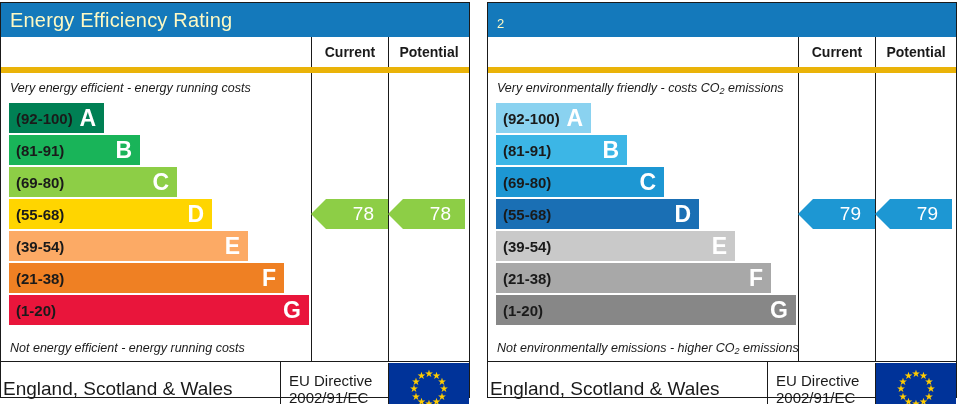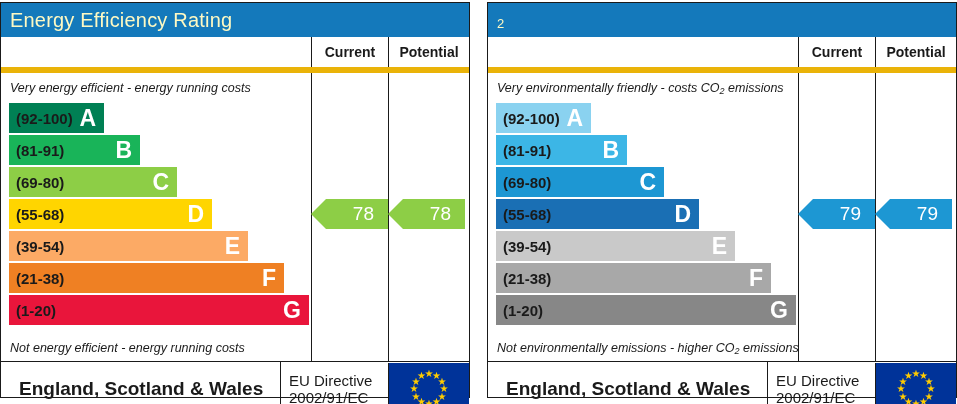--- a/index.html
+++ b/index.html
@@ -156,23 +156,23 @@
     position: relative;
     height: 55px;
     border-top: 1px solid #1a1a1a;
     box-sizing: border-box;
     display: flex;
     align-items: center;
   }
   .footer-country {
     flex: 1;
     font-size: 19px;
-    font-weight: bold;
-    color: #1a1a1a;
-    padding-left: 18px;
+    font-weight: normal;
+    color: #1a1a1a;
+    padding-left: 2px;
     white-space: nowrap;
   }
   .footer-directive {
     width: 108px;
     font-size: 15px;
     color: #1a1a1a;
     line-height: 1.15;
     border-left: 1px solid #1a1a1a;
     height: 100%;
     display: flex;

